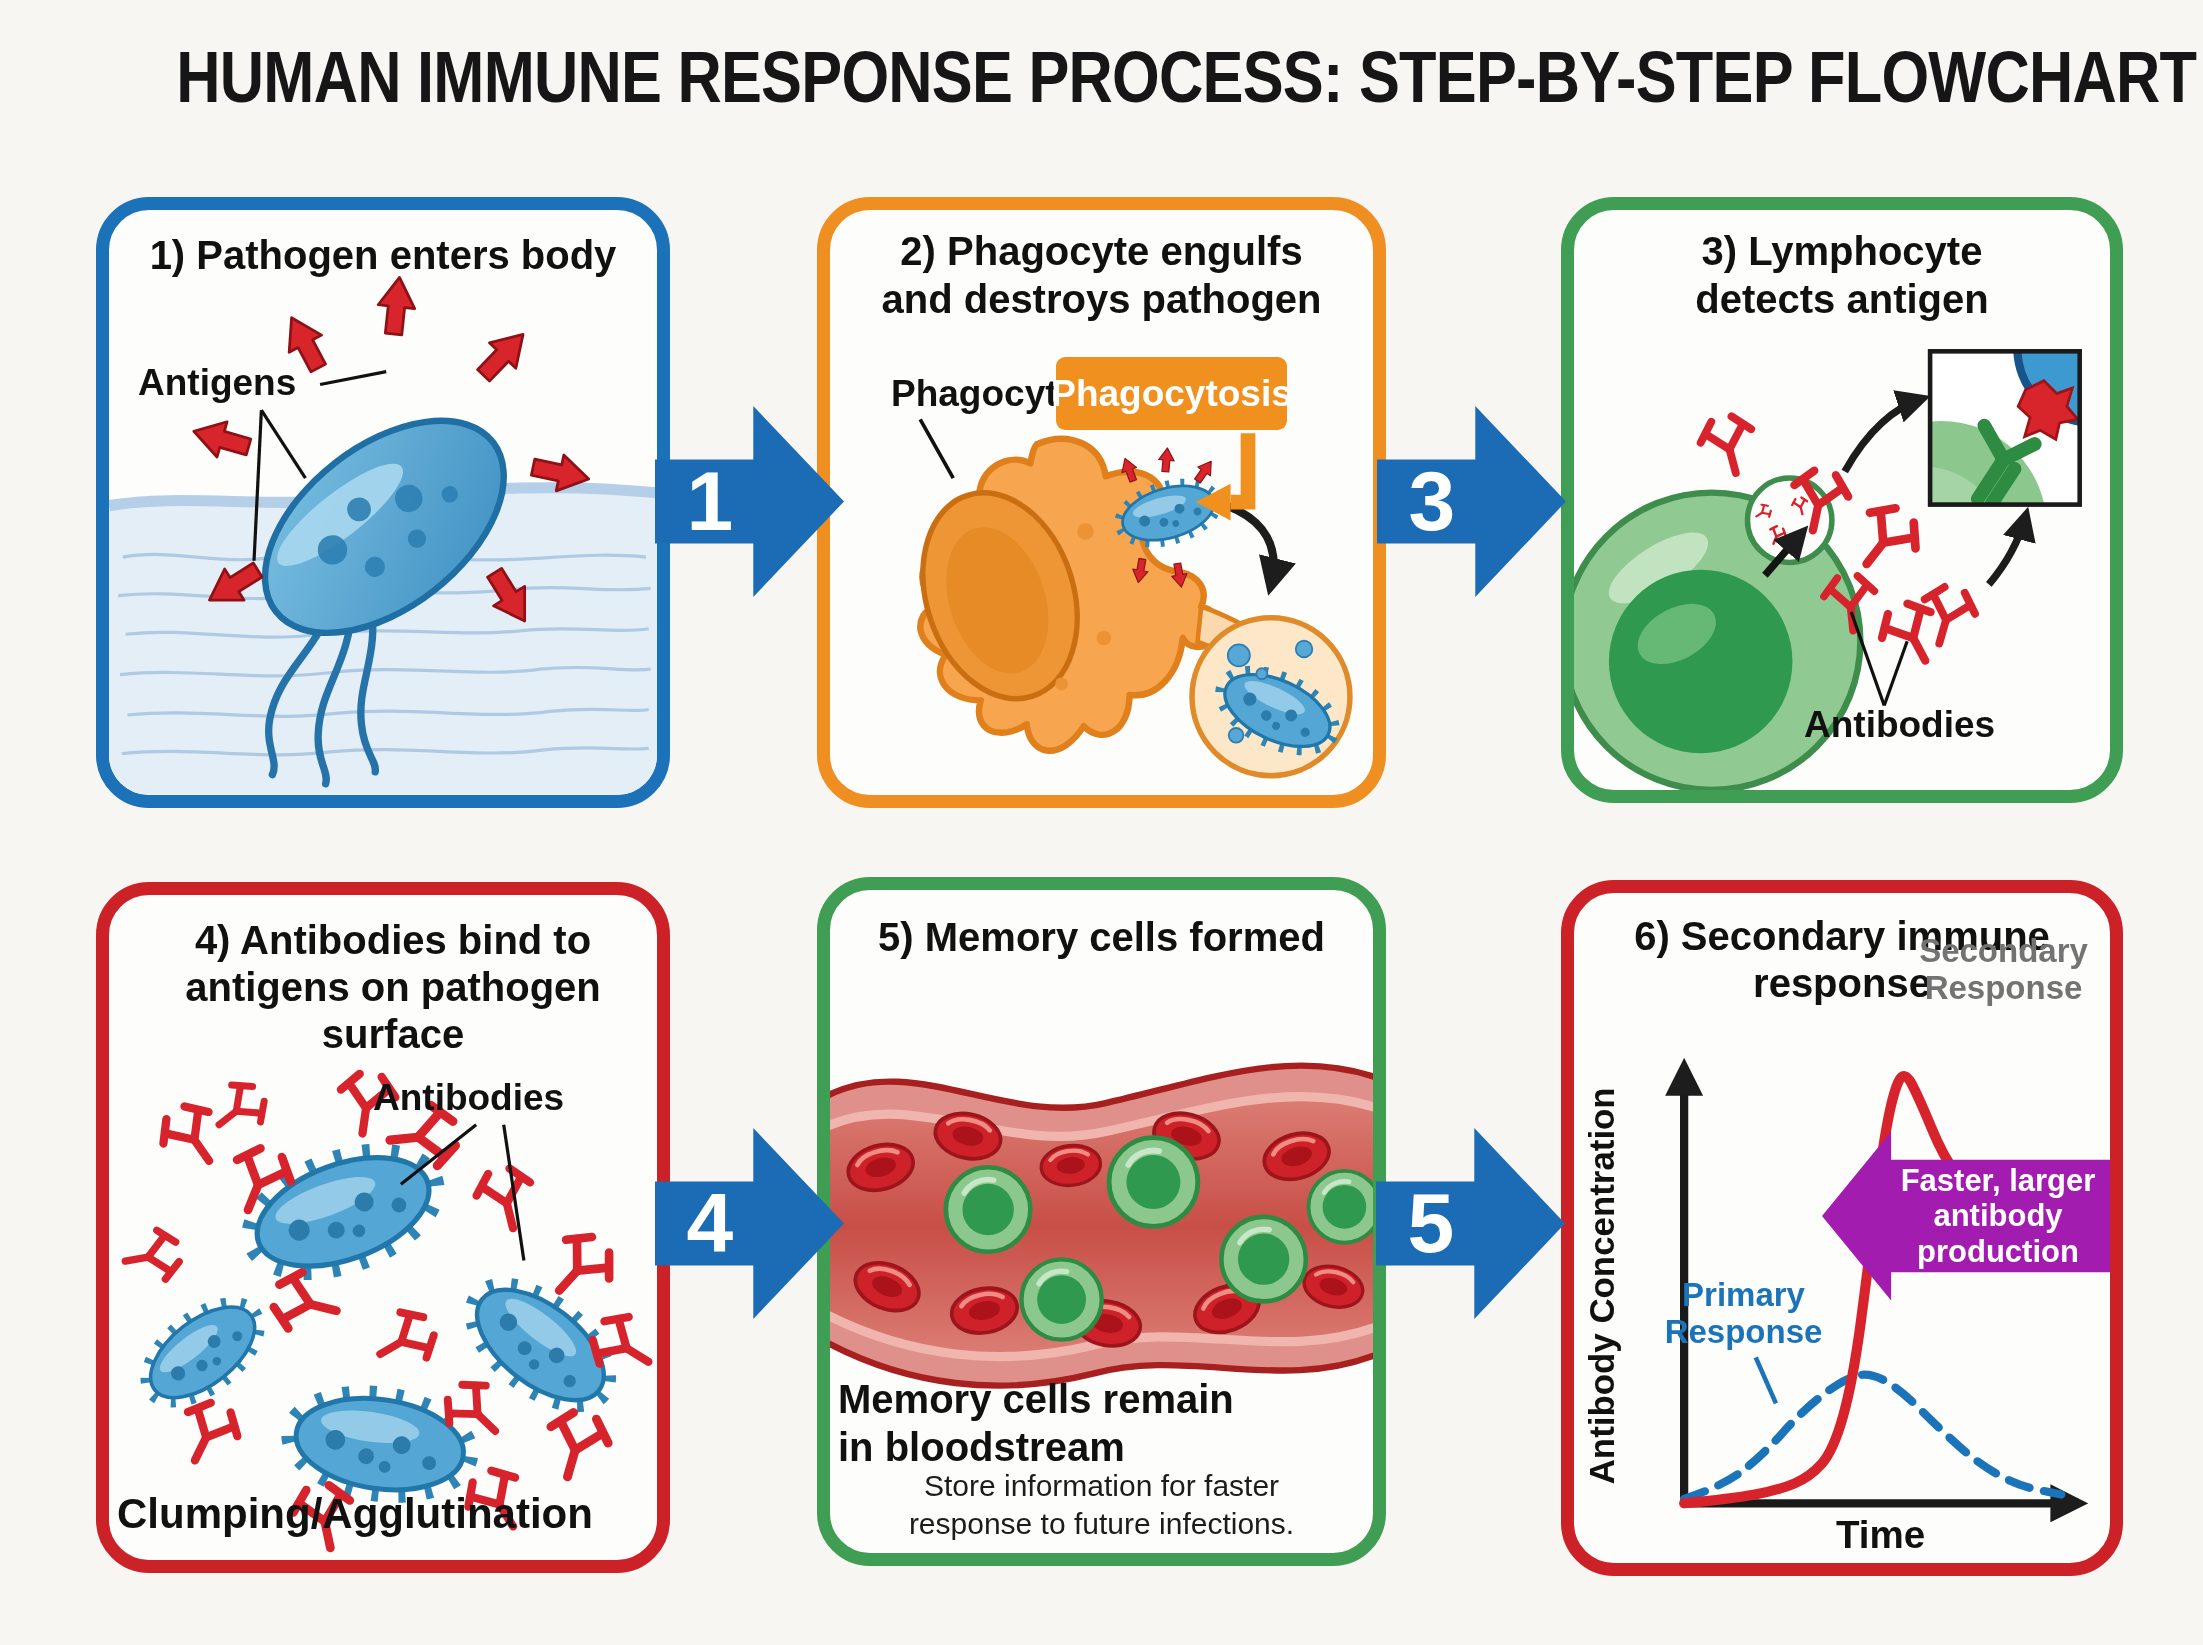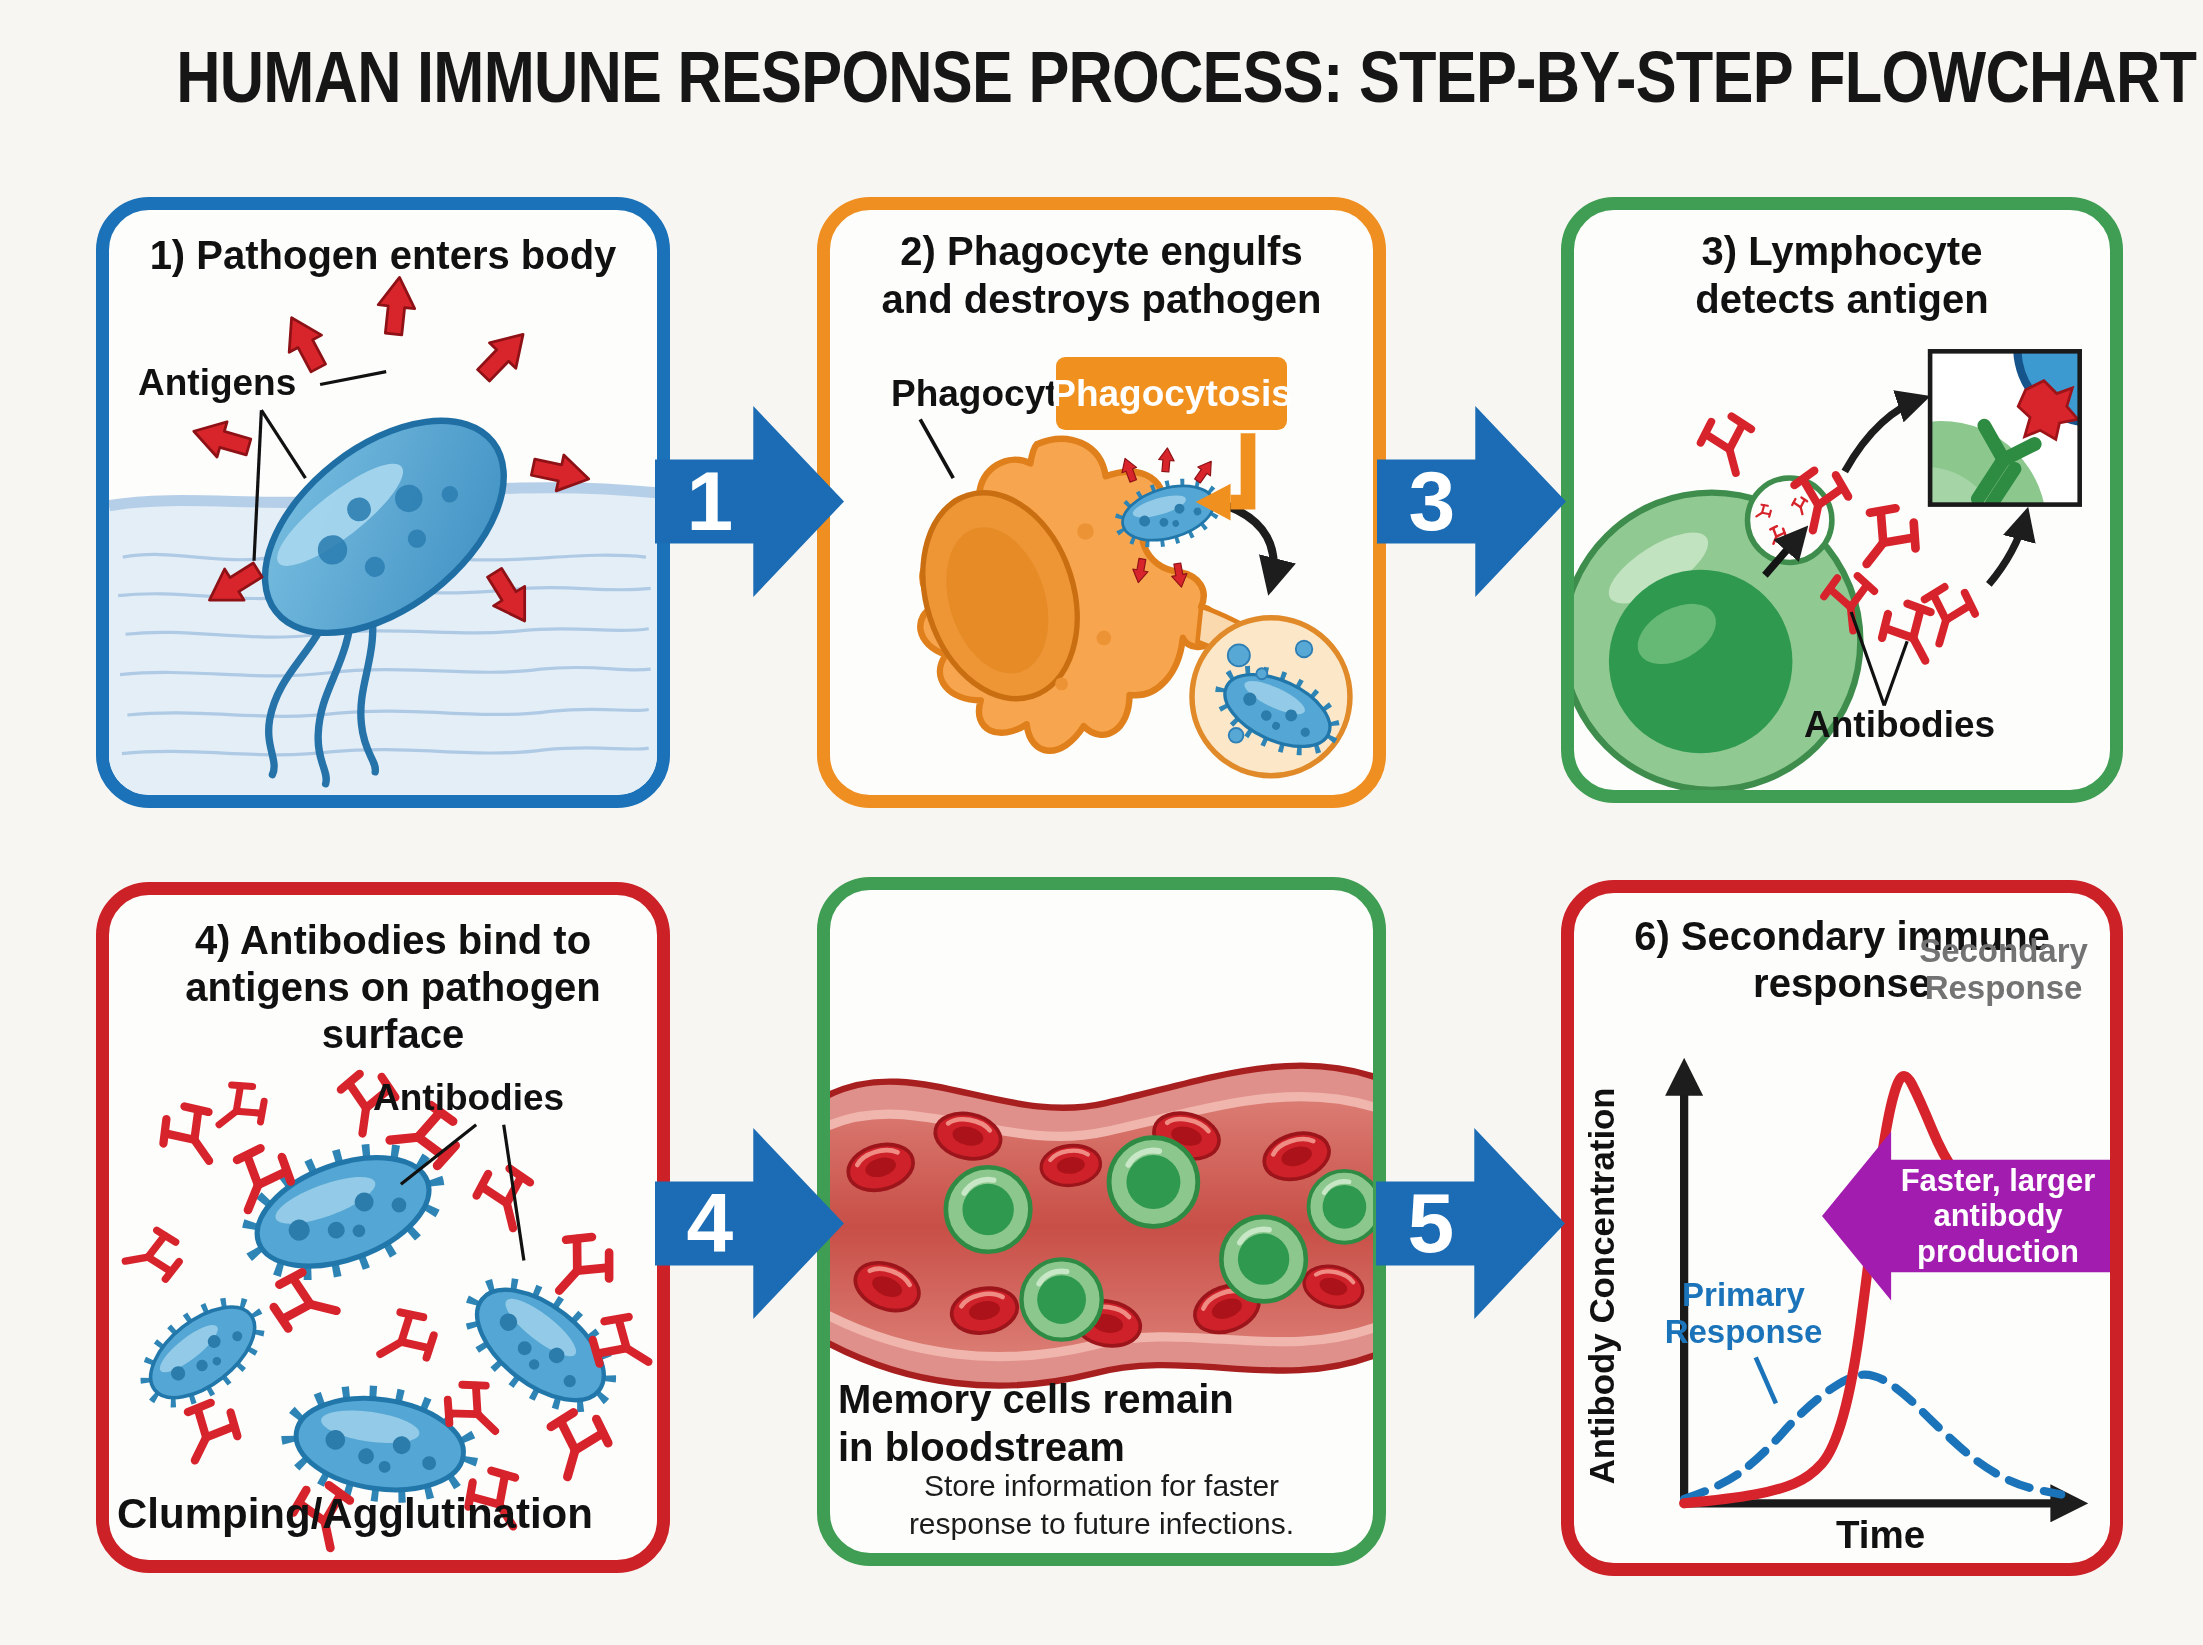--- a/index.html
+++ b/index.html
@@ -336,20 +336,23 @@
         <use href="#rbc" transform="translate(548,432) rotate(14) scale(0.9)"></use>
       </g>
       <g>
         <use href="#mem" transform="translate(172,348)"></use>
         <use href="#mem" transform="translate(352,318) scale(1.05)"></use>
         <use href="#mem" transform="translate(472,402)"></use>
         <use href="#mem" transform="translate(252,446) scale(0.95)"></use>
         <use href="#mem" transform="translate(560,345) scale(0.85)"></use>
       </g>
     </svg>
+    <div class="panel-heading" style="top:24px;">
+      <span class="inner">5) Memory cells formed</span>
+    </div>
     <div class="caption-bold" style="top:485px;">
       <span class="inner" style="display:inline-block;max-width:404px;">Memory cells remain in bloodstream</span>
     </div>
     <div class="caption-reg" style="top:577px;">
       <span class="inner" style="display:inline-block;max-width:459px;">Store information for faster response to future infections.</span>
     </div>
   </div>
 
   <div class="panel panel--red" style="left:1561px;top:880px;width:562px;height:696px;">
     <svg class="panel-svg" id="chart-svg" width="536" height="670" viewBox="0 0 584 730">

